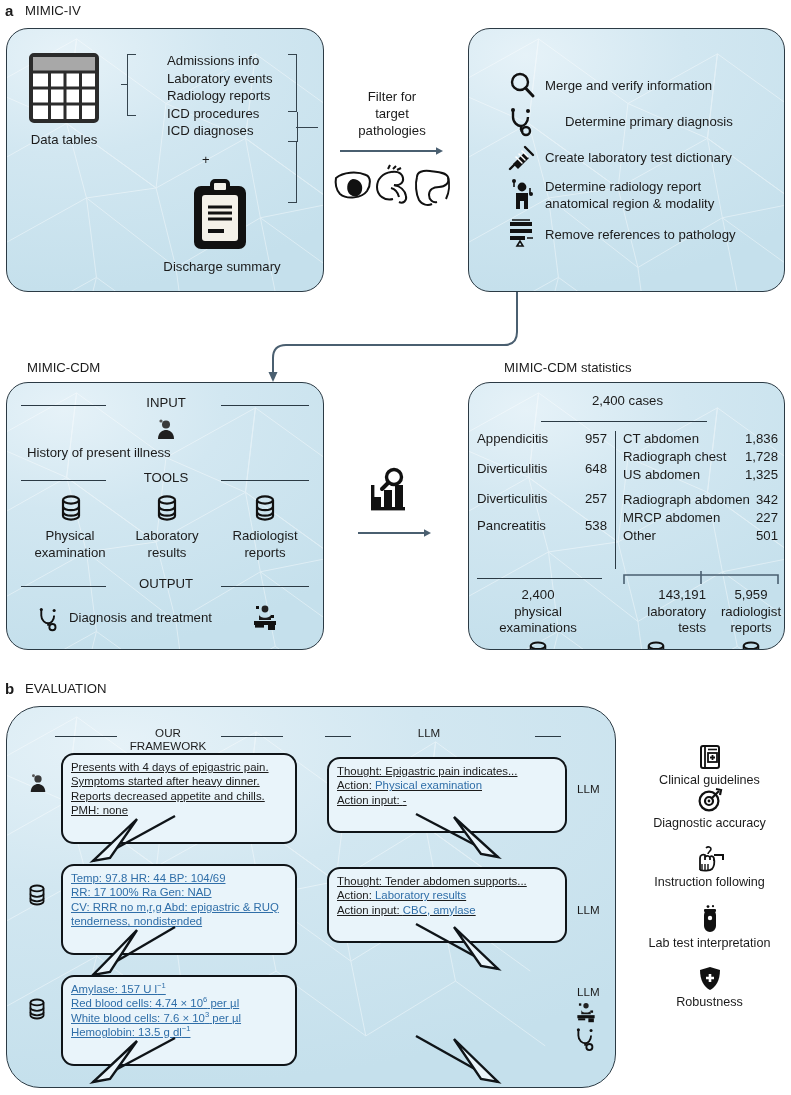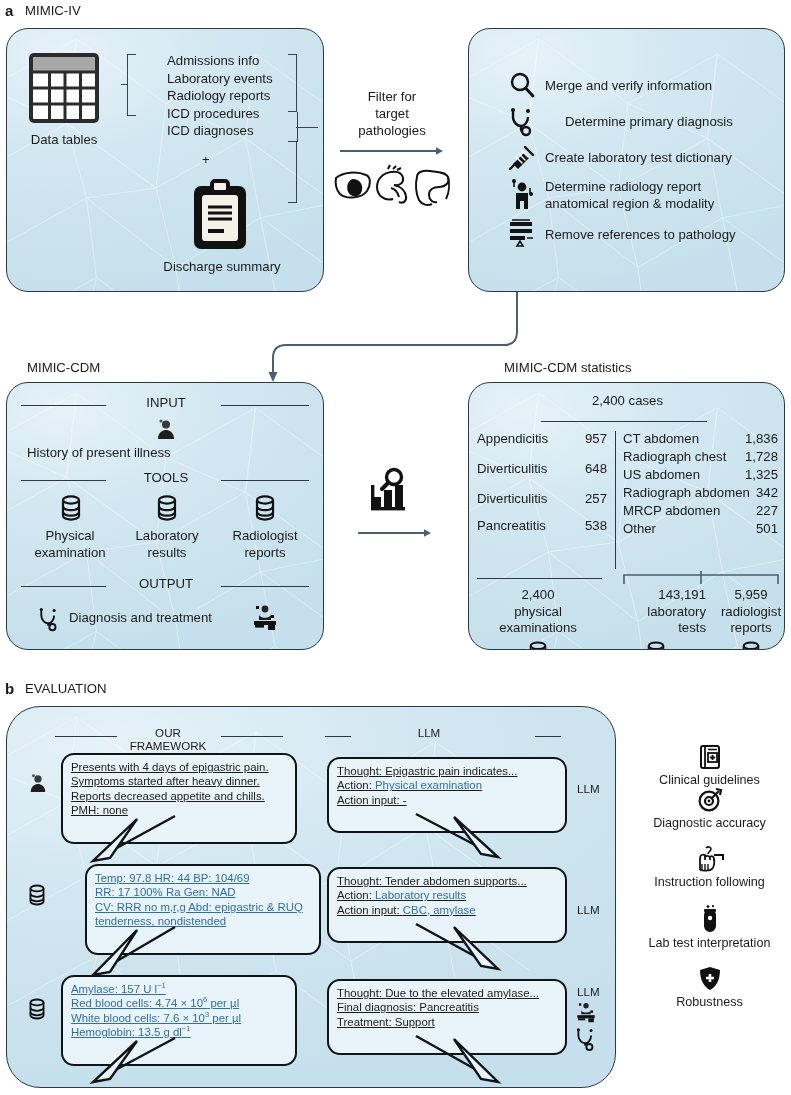--- a/index.html
+++ b/index.html
@@ -415,21 +415,21 @@
 
     <div class="abs" style="left:154px; top:48px; width:155px;">
       <div class="statrow" style="margin-bottom:3px;">
         <span class="nm">CT abdomen</span>
         <span class="vl">1,836</span>
       </div>
       <div class="statrow" style="margin-bottom:3px;gap:8px;">
         <span class="nm">Radiograph chest</span>
         <span class="vl">1,728</span>
       </div>
-      <div class="statrow" style="margin-bottom:3px;">
+      <div class="statrow" style="margin-bottom:10px;">
         <span class="nm">US abdomen</span>
         <span class="vl">1,325</span>
       </div>
       <div class="statrow" style="margin-bottom:3px;">
         <span class="nm">Radiograph abdomen</span>
         <span class="vl">342</span>
       </div>
       <div class="statrow" style="margin-bottom:3px;">
         <span class="nm">MRCP abdomen</span>
         <span class="vl">227</span>
@@ -548,21 +548,21 @@
       <span style="white-space:pre-line;">Presents with 4 days of epigastric pain.
 Symptoms started after heavy dinner.
 Reports decreased appetite and chills.
 PMH: none</span>
     </div>
     <svg class="abs" style="left:82px; top:108px;" width="90" height="52" viewBox="0 0 90 52">
       <path d="M86 1 L4 46" fill="none" stroke="#0f1418" stroke-width="2.4"></path>
       <path d="M48 4 L4 46 L21 43 Z" fill="#e9f4fa" stroke="#0f1418" stroke-width="2.4"></path>
     </svg>
 
-    <div class="bubble allblue" style="left:54px; top:157px; width:236px;margin-left:24px;">
+    <div class="bubble allblue" style="left:54px; top:157px; width:236px;">
       <span style="white-space:pre-line;">Temp: 97.8 HR: 44 BP: 104/69
 RR: 17 100% Ra Gen: NAD
 CV: RRR no m,r,g Abd: epigastric &amp; RUQ
 tenderness, nondistended</span>
     </div>
     <svg class="abs" style="left:82px; top:219px;" width="90" height="55" viewBox="0 0 90 55">
       <path d="M86 1 L4 49" fill="none" stroke="#0f1418" stroke-width="2.4"></path>
       <path d="M48 4 L4 49 L21 46 Z" fill="#e9f4fa" stroke="#0f1418" stroke-width="2.4"></path>
     </svg>
 
@@ -592,25 +592,20 @@
       <div>Thought: Tender abdomen supports...</div>
       <div><span>Action: </span><span class="blue">Laboratory results</span></div>
       <div><span>Action input: </span><span class="blue">CBC, amylase</span></div>
     </div>
     <div class="llmtag" style="left:570px; top:196px;">LLM</div>
     <svg class="abs" style="left:405px; top:216px;" width="90" height="50" viewBox="0 0 90 50">
       <path d="M4 1 L86 46" fill="none" stroke="#0f1418" stroke-width="2.4"></path>
       <path d="M42 4 L86 46 L69 43 Z" fill="#e9f4fa" stroke="#0f1418" stroke-width="2.4"></path>
     </svg>
 
-    <div class="bubble" style="left:320px; top:272px; width:240px;">
-      <div>Thought: Due to the elevated amylase...</div>
-      <div>Final diagnosis: Pancreatitis</div>
-      <div>Treatment: Support</div>
-    </div>
     <div class="llmtag" style="left:570px; top:278px;">LLM</div>
     <div class="ico" style="left:568px; top:294px;">
       <svg width="22" height="22" viewBox="0 0 26 28">
           <circle cx="13" cy="6" r="3.4" fill="#222"></circle>
           <path d="M7 11 C7 16 19 16 19 11 L19 17 L7 17 Z" fill="#1b1b1b"></path>
           <rect x="2" y="18" width="22" height="4" fill="#111"></rect>
           <rect x="16" y="22" width="7" height="5" fill="#111"></rect>
           <rect x="3" y="22" width="9" height="2.6" fill="#111"></rect>
           <rect x="4" y="3" width="3" height="3" fill="#111"></rect>
           <rect x="19" y="12" width="3" height="3" fill="#111"></rect>

